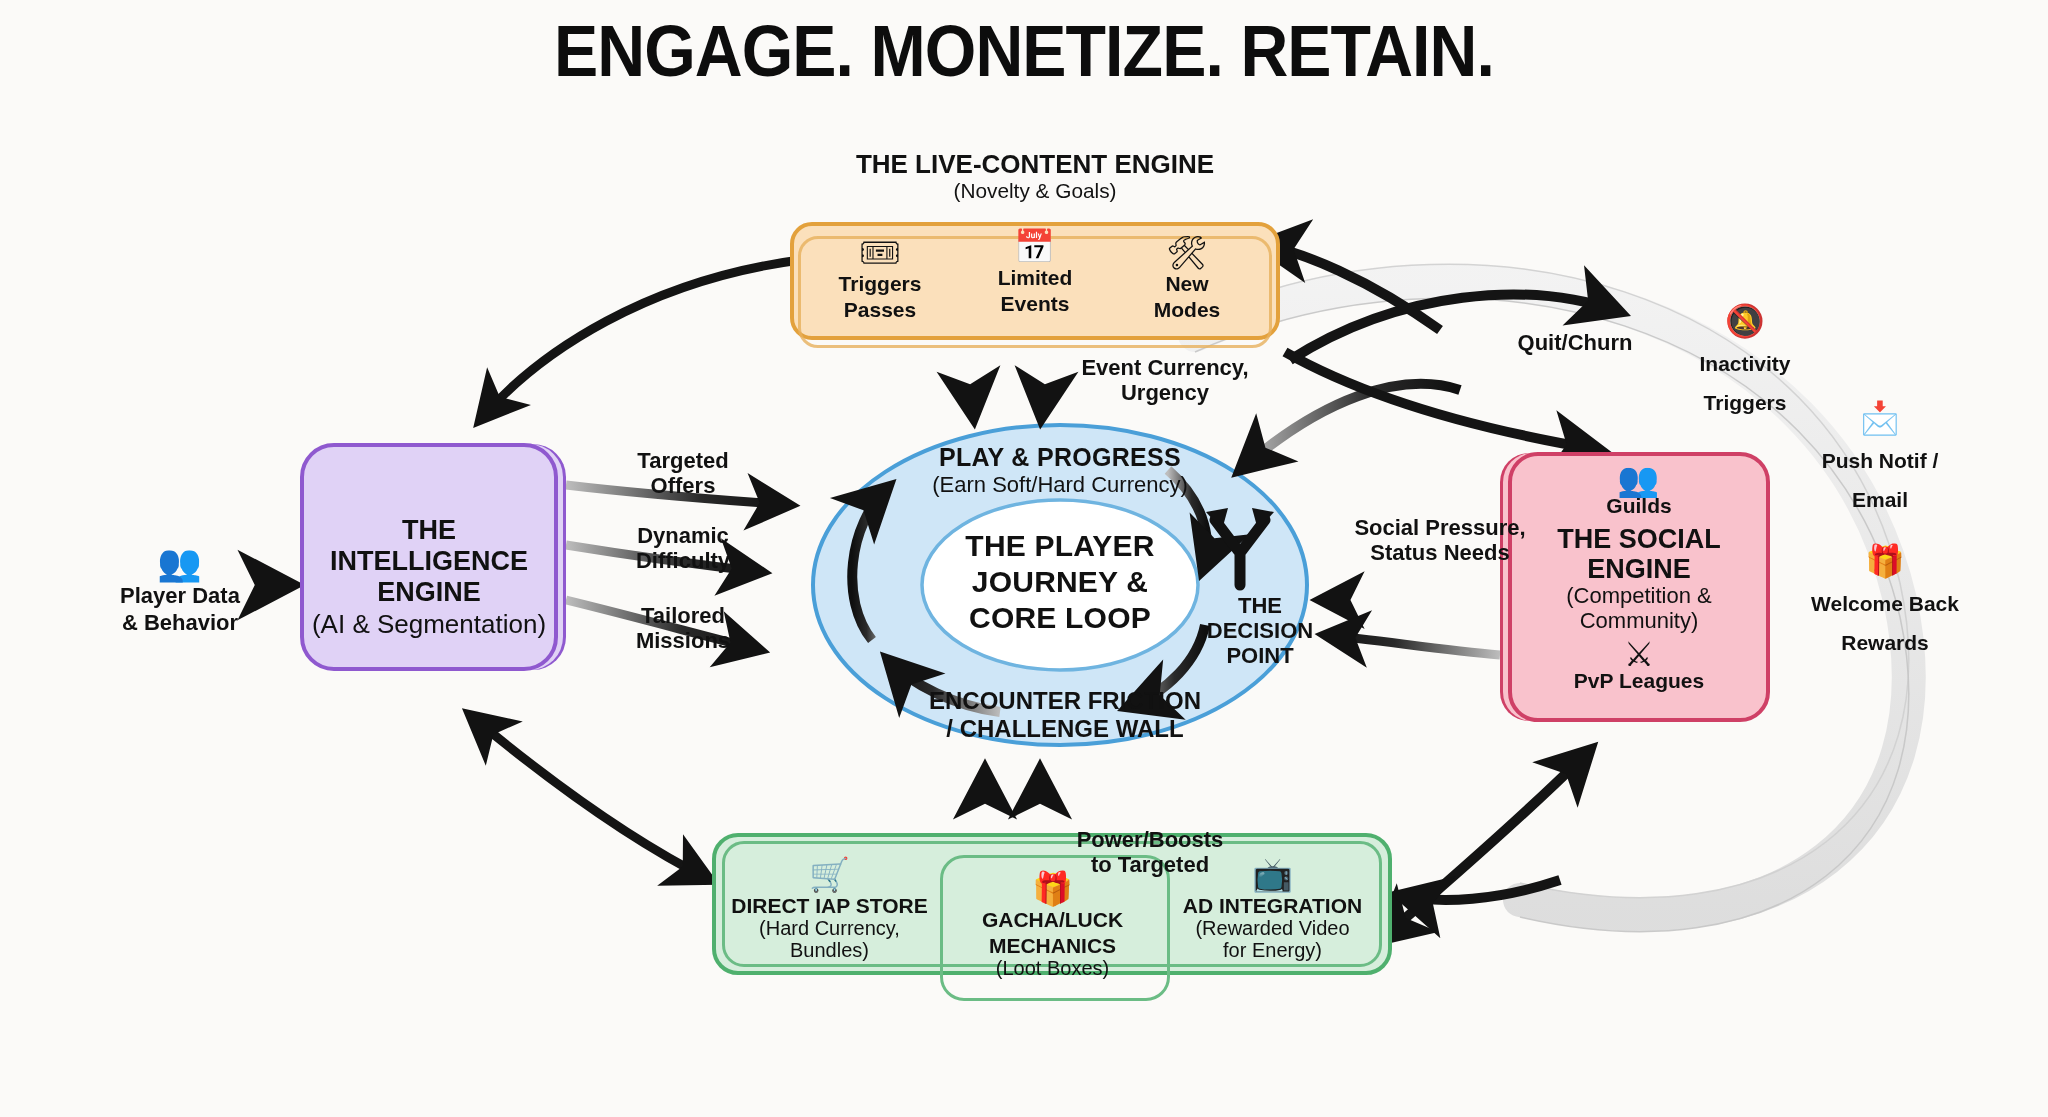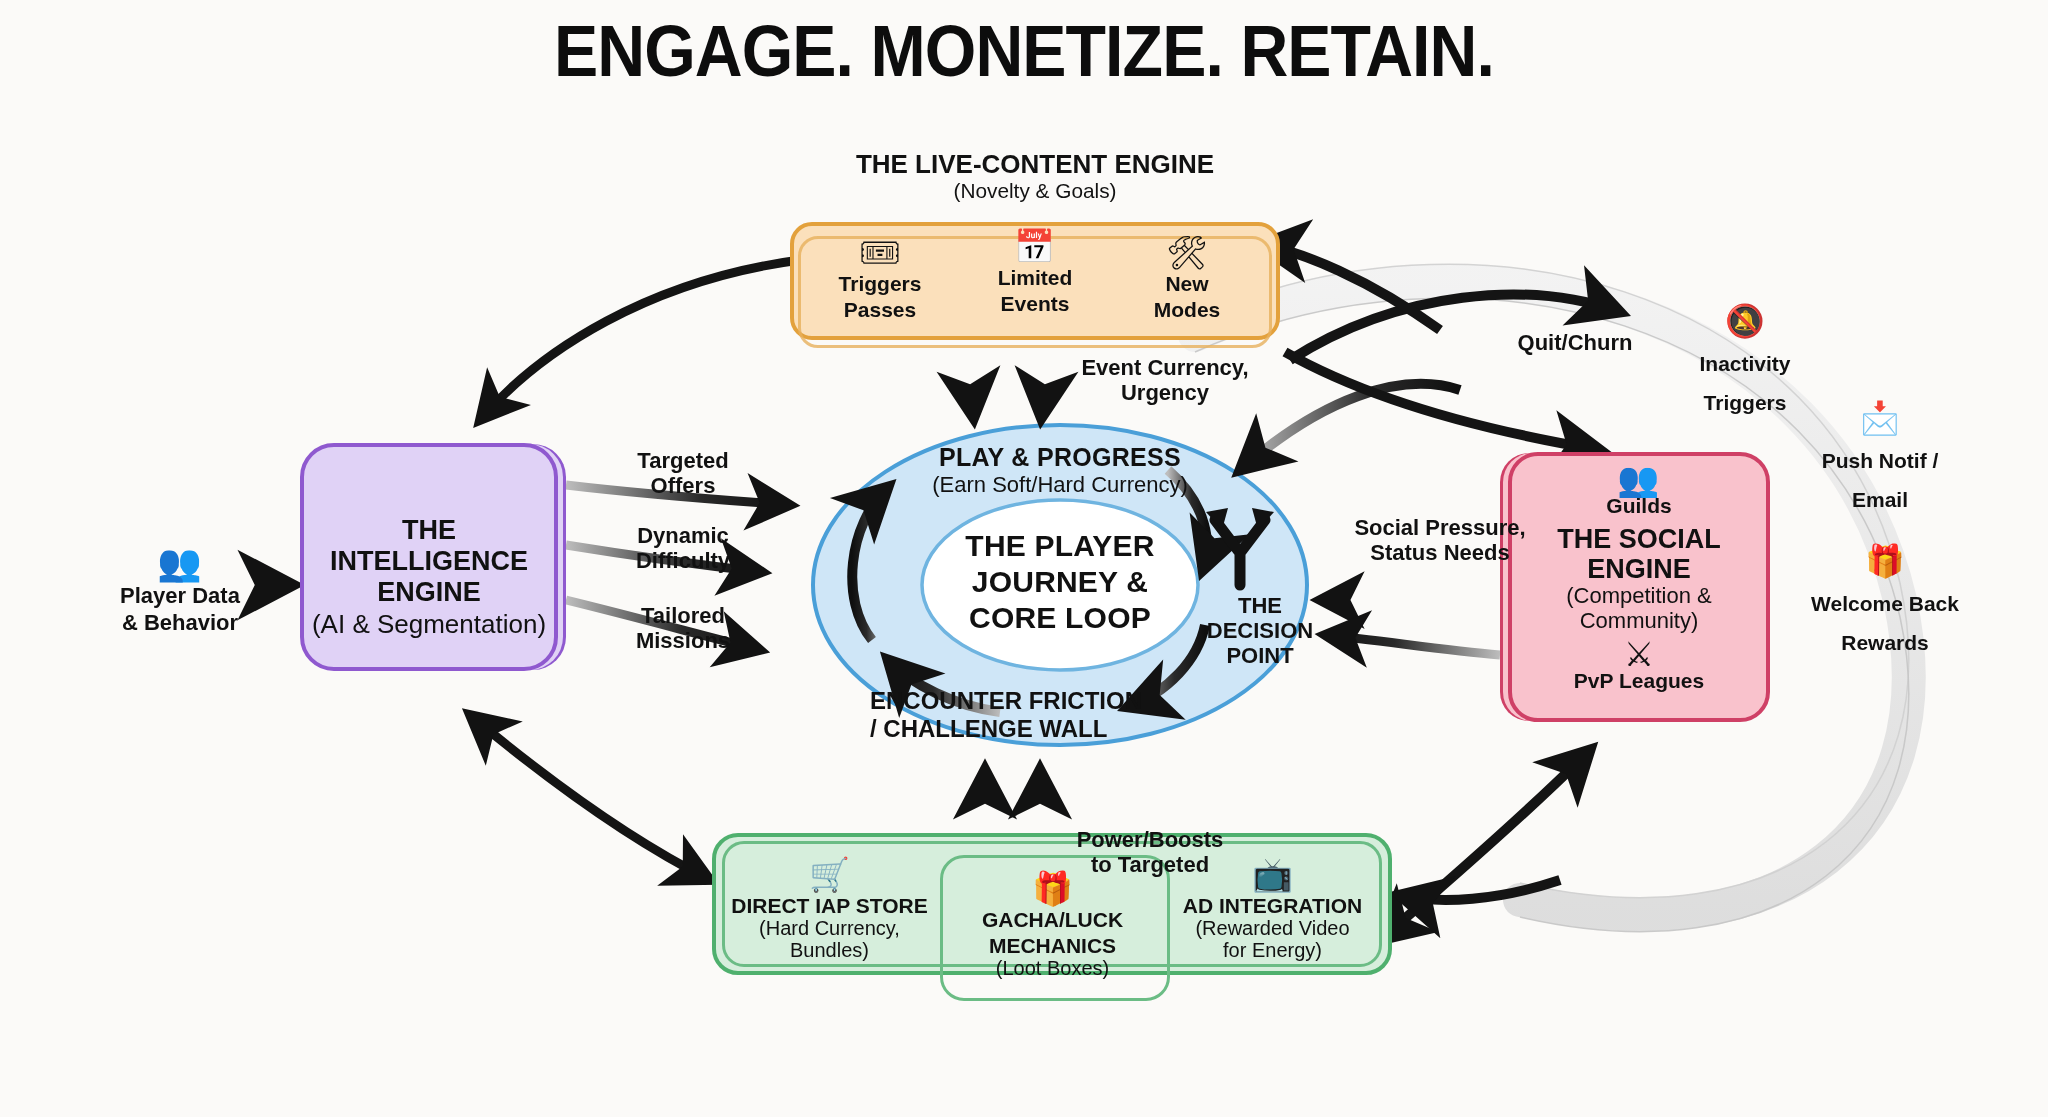--- a/index.html
+++ b/index.html
@@ -117,21 +117,21 @@
   #play-progress{
     position:absolute;left:845px;top:443px;width:430px;text-align:center;color:#111;
   }
   #play-progress .a{font-size:25px;font-weight:bold;display:block;letter-spacing:.3px;}
   #play-progress .b{font-size:22px;font-weight:normal;display:block;line-height:1.15;}
   #core-loop{
     position:absolute;left:890px;top:528px;width:340px;text-align:center;
     font-size:30px;font-weight:bold;line-height:1.2;color:#111;letter-spacing:.2px;
   }
   #friction{
-    position:absolute;left:870px;top:687px;width:390px;
+    position:absolute;left:870px;top:687px;width:390px;text-align:center;
     font-size:24px;font-weight:bold;line-height:1.15;color:#111;
   }
   #decision{
     position:absolute;left:1190px;top:593px;width:140px;text-align:center;
     font-size:22px;font-weight:bold;line-height:1.14;color:#111;
   }
 
   
   #player-src{
     position:absolute;left:85px;top:545px;width:190px;text-align:center;color:#111;

